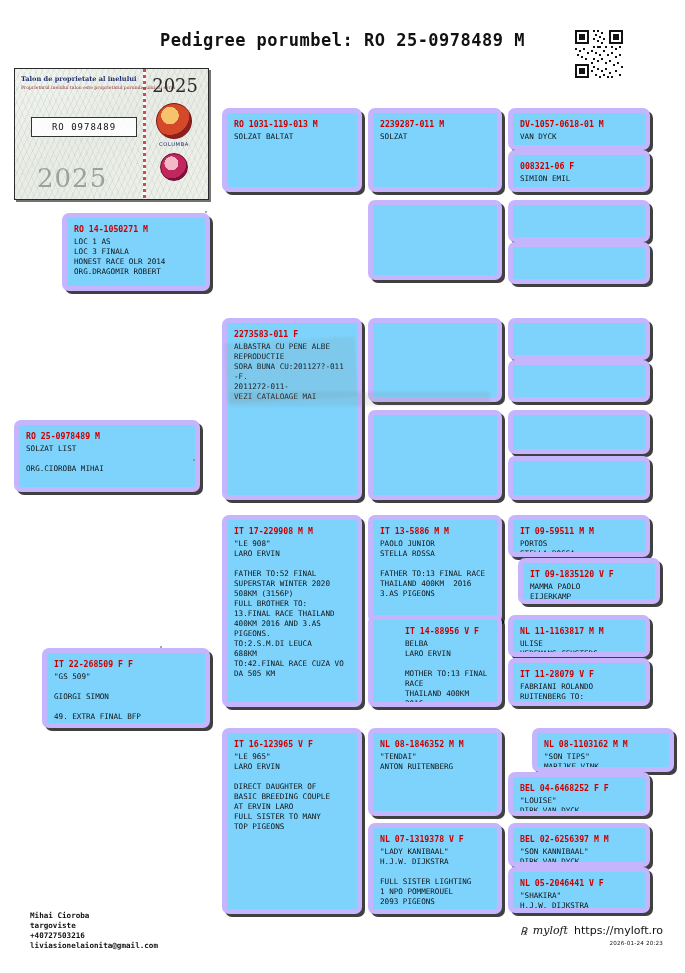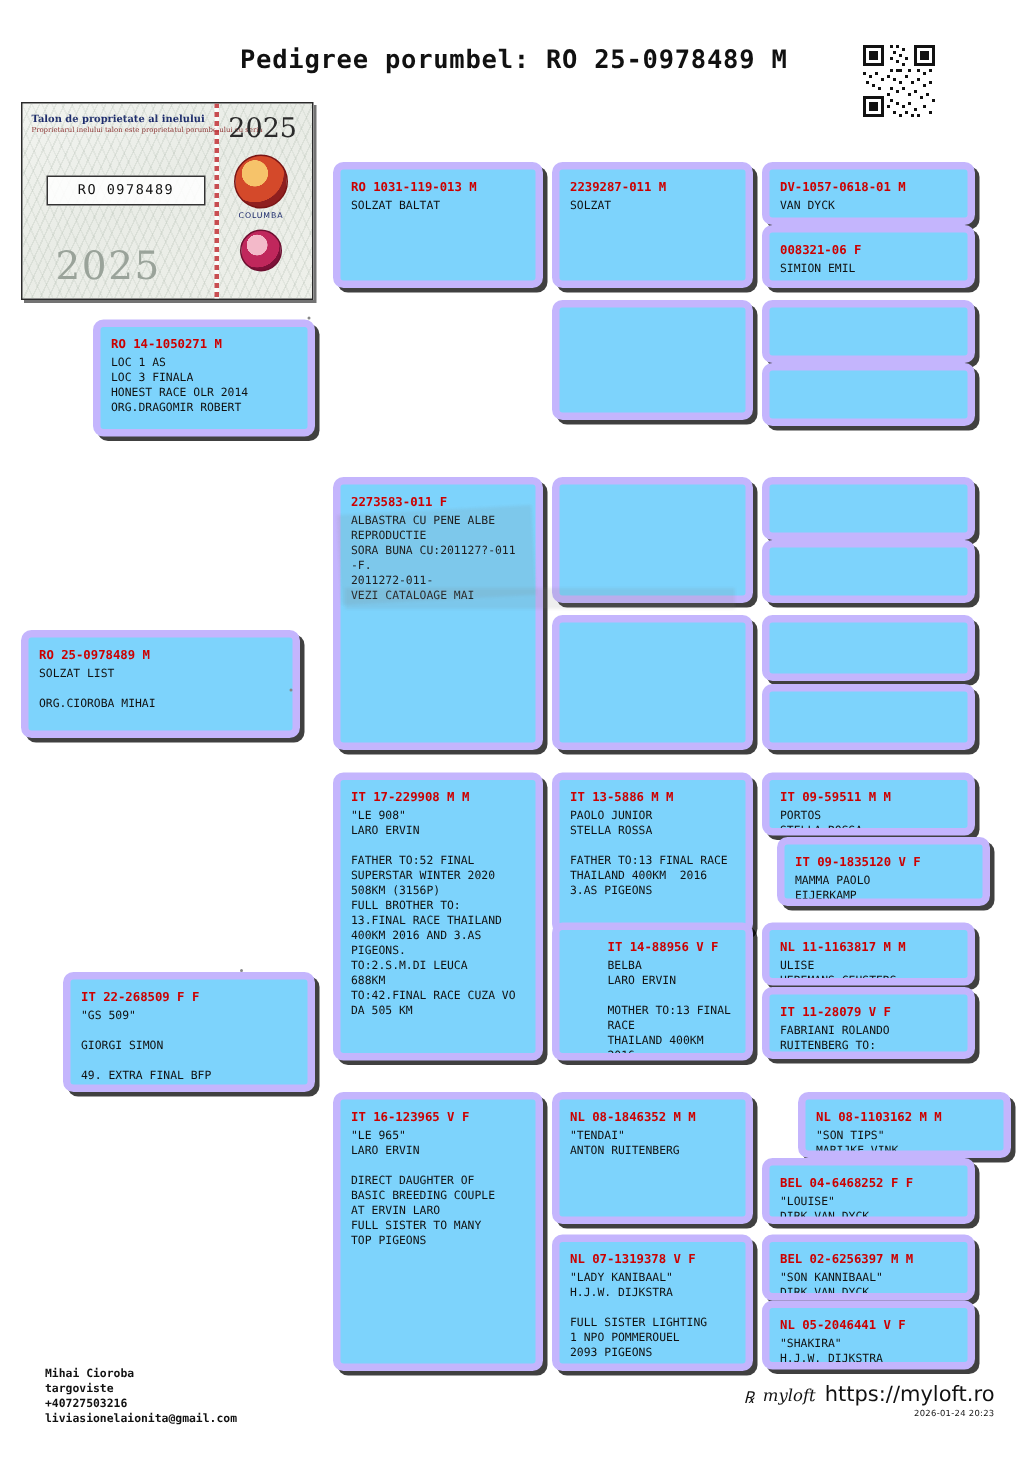--- a/index.html
+++ b/index.html
@@ -207,21 +207,21 @@
     justify-content: flex-end;
     gap: 6px;
   }
   .brand .mark {
     font-family: "DejaVu Serif", serif;
     font-size: 11px;
     font-style: italic;
     color: #111;
   }
   .brand .url {
-    font-size: 14px;
+    font-size: 11px;
     color: #111;
   }
   .brand .stamp {
     font-size: 5.6px;
     color: #111;
     margin-top: 2px;
     letter-spacing: 0.2px;
   }
   .smudge {
     position: absolute;

